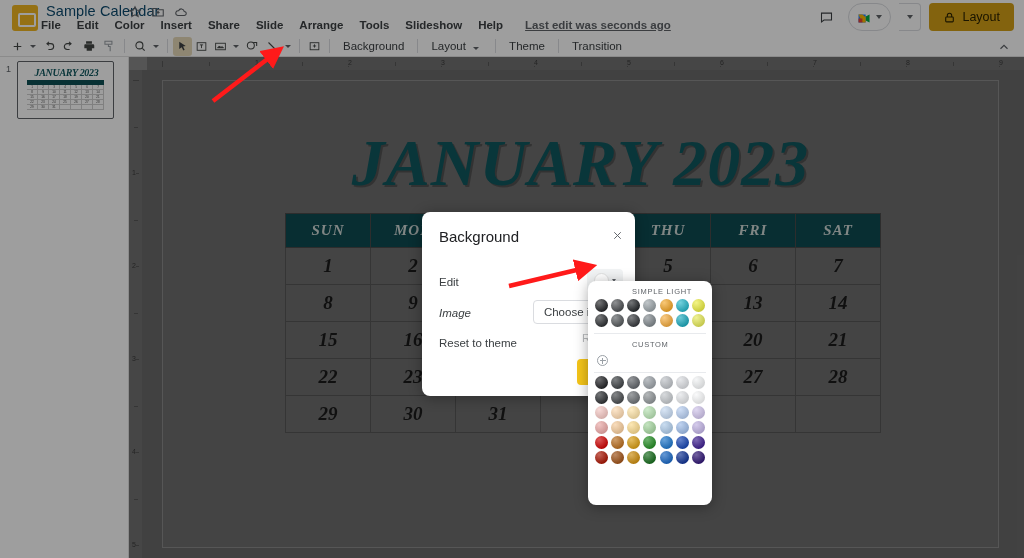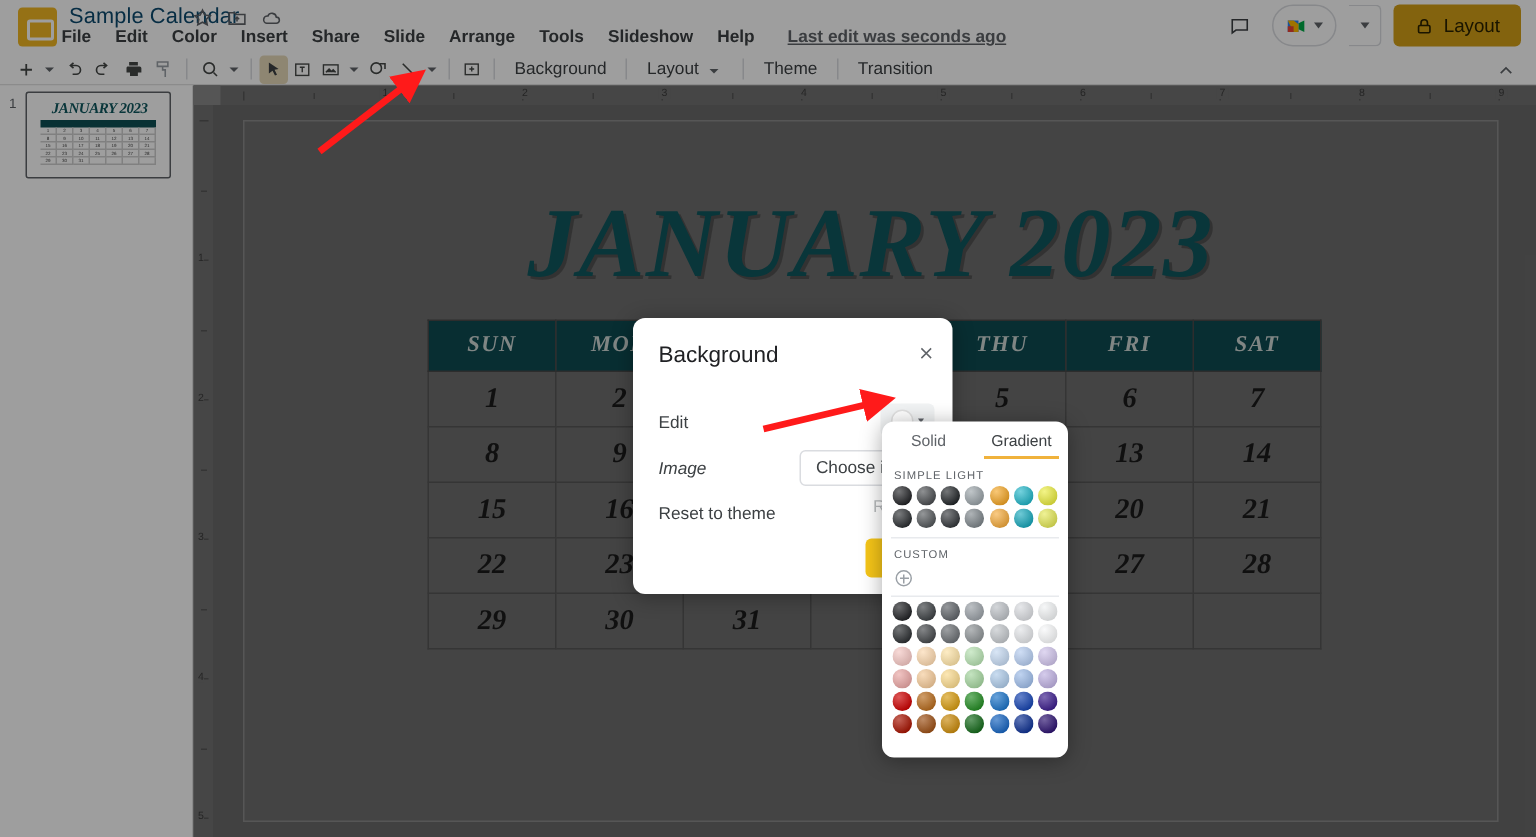--- a/index.html
+++ b/index.html
@@ -158,21 +158,21 @@
   .picker {
     position:absolute; left:588px; top:281px; width:124px; height:224px;
     background:#fff; border-radius:8px; box-shadow:0 2px 14px rgba(0,0,0,0.34); z-index:120;
     overflow:hidden;
   }
   .picker-tabs { display:flex; height:25px; }
   .ptab { flex:1; display:flex; align-items:center; justify-content:center;
           font-size:10.5px; color:#5f6368; position:relative; }
   .ptab.active { color:#3c4043; }
   .ptab.active::after { content:""; position:absolute; left:6px; right:6px; bottom:0; height:2px; background:#f0b23c; }
-  .sec-label { font-size:7.5px; letter-spacing:.7px; color:#5f6368; padding:6px 0 3px 8px; }
+  .sec-label { font-size:7.5px; letter-spacing:.7px; color:#5f6368; padding:6px 0 3px 8px;margin-left:36px; }
   .swatch-grid { display:grid; grid-template-columns:repeat(7,1fr); gap:1px; padding:0 6px; }
   .sw { width:13px; height:13px; border-radius:50%; justify-self:center; }
   .hr { height:1px; background:#e8eaed; margin:6px 6px 0 6px; }
   .plus-circle { width:11px;height:11px;border-radius:50%;border:1px solid #9aa0a6;position:relative;margin:3px 0 6px 9px; }
   .plus-circle::before,.plus-circle::after { content:"";position:absolute;background:#9aa0a6; }
   .plus-circle::before { left:4px;top:1.5px;width:1px;height:6px; }
   .plus-circle::after { top:4px;left:1.5px;height:1px;width:6px; }
   .custom-grid { display:grid; grid-template-columns:repeat(7,1fr); gap:2px 1px; padding:3px 6px 7px 6px; }
   .csw { width:13px; height:13px; border-radius:50%; justify-self:center; }
 
@@ -524,24 +524,20 @@
       <span class="caret-sm" style="border-top-width:3px;border-left-width:2.5px;border-right-width:2.5px"></span>
     </div>
     <div class="bg-row r2">Image</div>
     <div class="choose-img-btn">Choose image</div>
     <div class="bg-row r3">Reset to theme</div>
     <div class="reset-btn">Reset</div>
     <div class="done-btn">Done</div>
   </div>
 
   <div class="picker">
-    <div class="picker-tabs">
-      <div class="ptab">Solid</div>
-      <div class="ptab active">Gradient</div>
-    </div>
     <div class="sec-label">SIMPLE LIGHT</div>
     <div class="swatch-grid" id="sl-row1">
         <div class="sw" style="background: radial-gradient(circle at 33% 28%, rgba(255, 255, 255, 0.38), rgba(0, 0, 0, 0.16) 78%), rgb(32, 33, 36);"></div>
         <div class="sw" style="background: radial-gradient(circle at 33% 28%, rgba(255, 255, 255, 0.38), rgba(0, 0, 0, 0.16) 78%), rgb(74, 77, 80);"></div>
         <div class="sw" style="background: radial-gradient(circle at 33% 28%, rgba(255, 255, 255, 0.38), rgba(0, 0, 0, 0.16) 78%), rgb(31, 35, 38);"></div>
         <div class="sw" style="background: radial-gradient(circle at 33% 28%, rgba(255, 255, 255, 0.38), rgba(0, 0, 0, 0.16) 78%), rgb(154, 163, 168);"></div>
         <div class="sw" style="background: radial-gradient(circle at 33% 28%, rgba(255, 255, 255, 0.38), rgba(0, 0, 0, 0.16) 78%), rgb(245, 166, 35);"></div>
         <div class="sw" style="background: radial-gradient(circle at 33% 28%, rgba(255, 255, 255, 0.38), rgba(0, 0, 0, 0.16) 78%), rgb(31, 182, 201);"></div>
         <div class="sw" style="background: radial-gradient(circle at 33% 28%, rgba(255, 255, 255, 0.38), rgba(0, 0, 0, 0.16) 78%), rgb(236, 238, 62);"></div>
       </div>

